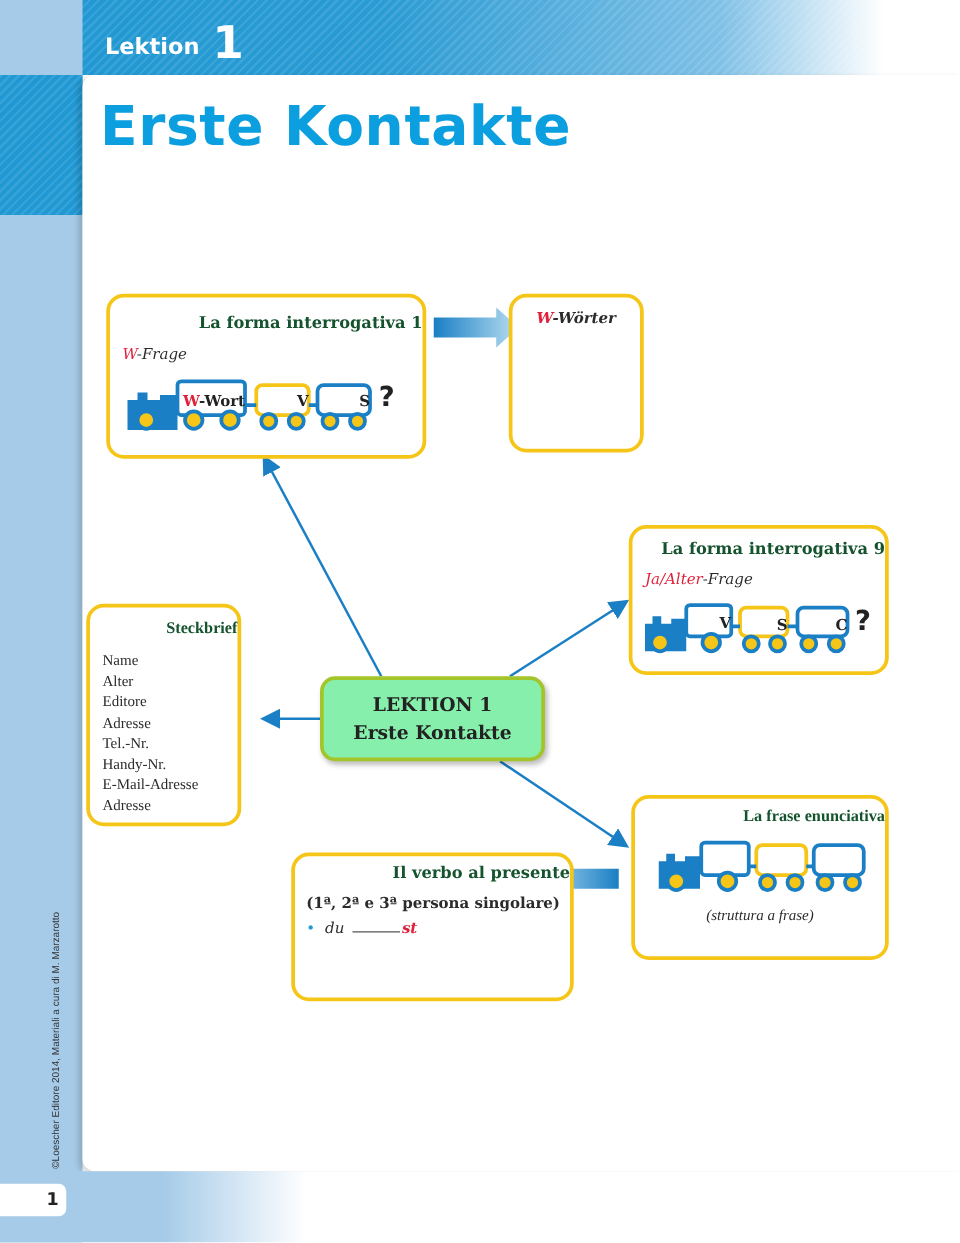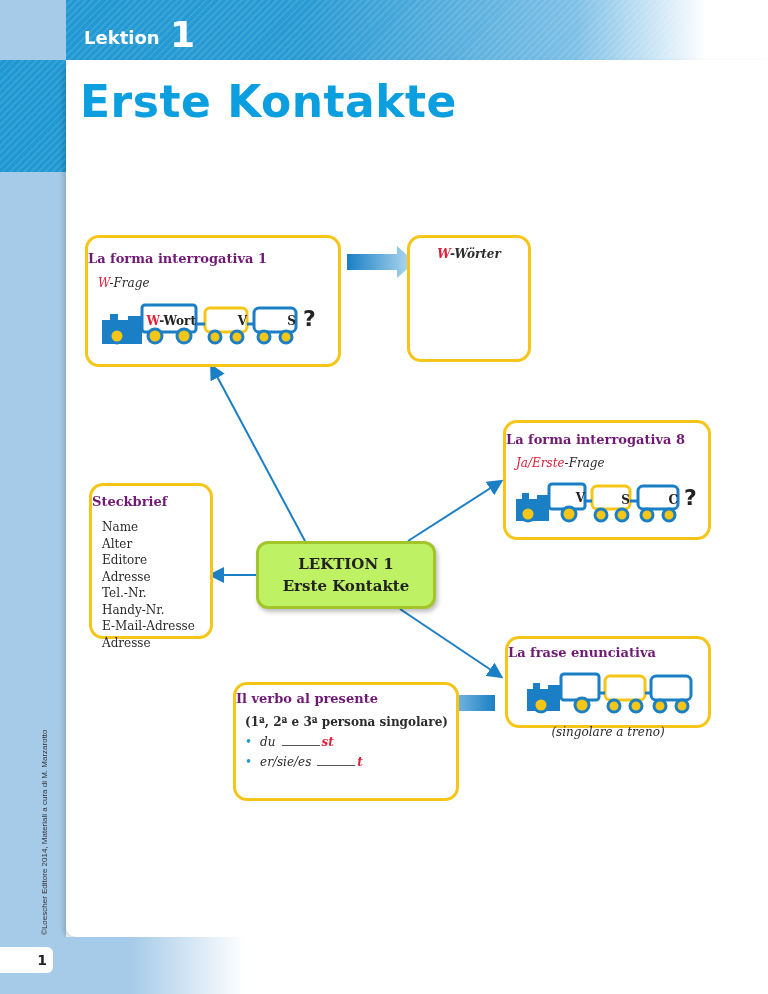--- a/index.html
+++ b/index.html
@@ -20,27 +20,27 @@
   .page-num-tab { position:absolute; left:0; top:947px; width:53px; height:26px; background:#fff;
     border-top-right-radius:6px; border-bottom-right-radius:6px; font-family:"DejaVu Sans", sans-serif;
     font-weight:bold; font-size:14px; text-align:right; padding-right:6px; box-sizing:border-box; line-height:26px; color:#222; }
   .lektion-label { position:absolute; left:84px; top:27px; color:#fff; font-family:"DejaVu Sans", sans-serif; font-weight:bold; font-size:18px; }
   .lektion-num { position:absolute; left:170px; top:14px; color:#fff; font-family:"DejaVu Sans", sans-serif; font-weight:bold; font-size:36px; }
   .title { position:absolute; left:80px; top:76px; color:#0b9fe0; font-family:"DejaVu Sans", sans-serif; font-weight:bold; font-size:44px; letter-spacing:0.5px; }
   .copyright { position:absolute; left:40px; top:935px; transform-origin:0 0; transform:rotate(-90deg);
     font-family:"Liberation Sans", sans-serif; font-size:8px; color:#333; white-space:nowrap; }
 
   .box { position:absolute; border:3px solid #f5c518; border-radius:14px; background:#fff; box-sizing:border-box; }
-  .box h3 { margin:0; font-size:13px; font-weight:bold; text-align:left; color:#701a75; }
+  .box h3 { margin:0; font-size:13px; font-weight:bold; text-align:right; color:#14532d; }
   .red { color:#e0213b; }
   .ital { font-style:italic; }
   .small { font-size:12px; }
 
   .center-box { position:absolute; left:256px; top:541px; width:180px; height:68px; border:3px solid #a4c52a; border-radius:12px;
-    background:#bef264; box-shadow:2px 3px 4px rgba(0,0,0,0.25); box-sizing:border-box; text-align:center;
+    background:#86efac; box-shadow:2px 3px 4px rgba(0,0,0,0.25); box-sizing:border-box; text-align:center;
     font-size:15px; font-weight:bold; line-height:22px; padding-top:9px; color:#222; }
 
   svg.lines { position:absolute; left:0; top:0; width:768px; height:994px; pointer-events:none; }
 
   .train { position:absolute; }
   .car-label { position:absolute; font-size:12px; font-weight:bold; color:#222; text-align:right; }
   .qmark { position:absolute; font-family:"DejaVu Sans", sans-serif; font-weight:bold; font-size:22px; color:#222; }
   ul.verbs { list-style:none; margin:0; padding:0; }
   ul.verbs li { font-size:12px; line-height:20px; }
   ul.verbs li .bullet { color:#1f98d3; margin-right:8px; }
@@ -107,30 +107,30 @@
     </g>
   </svg>
   <div class="car-label" style="left:54px; top:76px; width:54px;">
     <span class="red">W</span><span>-Wort</span>
   </div>
   <div class="car-label" style="left:117px; top:76px; width:42px;">V</div>
   <div class="car-label" style="left:166px; top:76px; width:42px;">S</div>
   <div class="qmark" style="left:215px; top:68px;">?</div>
 </div>
 
-<div class="box" style="left:407px; top:235px; width:124px; height:127px;">
+<div class="box" style="left:407px; top:235px; width:108px; height:127px;">
   <div class="small ital" style="text-align:center; font-weight:bold; margin-top:9px;">
     <span class="red">W</span><span>-Wörter</span>
   </div>
 </div>
 
 <div class="box" style="left:503px; top:420px; width:208px; height:120px;">
-  <h3 style="margin-top:9px;">La forma interrogativa 8</h3>
+  <h3 style="margin-top:9px;">La forma interrogativa 9</h3>
   <div class="small ital" style="margin:9px 0 0 10px;">
-    <span class="red">Ja/Erste</span><span>-Frage</span>
+    <span class="red">Ja/Alter</span><span>-Frage</span>
   </div>
   <svg class="train" style="left:8px; top:58px;" width="168" height="42">
     <path d="M2,18 h6 v-6 h7 v6 h8 v-4 h12 v26 h-33 z" fill="#1a7fc4"></path>
     <rect x="35" y="3" width="36" height="25" rx="3" fill="#fff" stroke="#1a7fc4" stroke-width="3"></rect>
     <rect x="78" y="5" width="38" height="23" rx="5" fill="#fff" stroke="#f5c518" stroke-width="3"></rect>
     <rect x="124" y="5" width="40" height="23" rx="5" fill="#fff" stroke="#1a7fc4" stroke-width="3"></rect>
     <line x1="71" y1="20" x2="78" y2="20" stroke="#1a7fc4" stroke-width="3"></line>
     <line x1="116" y1="20" x2="124" y2="20" stroke="#1a7fc4" stroke-width="3"></line>
     <g fill="#f5c518" stroke="#1a7fc4" stroke-width="3">
       <circle cx="14" cy="33" r="7"></circle>
@@ -140,21 +140,21 @@
       <circle cx="133" cy="34" r="6"></circle>
         <circle cx="155" cy="34" r="6"></circle>
     </g>
   </svg>
   <div class="car-label" style="left:43px; top:68px; width:36px;">V</div>
   <div class="car-label" style="left:86px; top:70px; width:38px;">S</div>
   <div class="car-label" style="left:132px; top:70px; width:40px;">C</div>
   <div class="qmark" style="left:178px; top:62px;">?</div>
 </div>
 
-<div class="box" style="left:89px; top:483px; width:124px; height:156px;">
+<div class="box" style="left:69px; top:483px; width:124px; height:178px;font-family:Liberation Serif, serif;">
   <h3 style="margin-top:8px;">Steckbrief</h3>
   <div style="margin:10px 0 0 10px; font-size:12px; line-height:16.5px;">
     <div>Name</div>
     <div>Alter</div>
     <div>Editore</div>
     <div>Adresse</div>
     <div>Tel.-Nr.</div>
     <div>Handy-Nr.</div>
     <div>E-Mail-Adresse</div>
     <div>Adresse</div>
@@ -164,36 +164,35 @@
 <div class="center-box">
   <div>LEKTION 1</div>
   <div>Erste Kontakte</div>
 </div>
 
 <div class="box" style="left:233px; top:682px; width:226px; height:119px;">
   <h3 style="margin-top:6px;">Il verbo al presente</h3>
   <div style="margin:9px 0 0 9px; font-size:12px;font-weight:bold;">(1ª, 2ª e 3ª persona singolare)</div>
   <ul class="verbs" style="margin:3px 0 0 9px;">
     <li><span class="bullet">•</span><span class="ital">du</span><span class="blank"></span><span class="red ital" style="font-weight:bold;margin-top:26px;">st</span></li>
-    <li><span class="bullet">•</span><span class="ital">er/sie/es</span><span class="blank"></span><span class="red ital" style="font-weight:bold;">t</span></li>
   </ul>
 </div>
 
-<div class="box" style="left:505px; top:636px; width:206px; height:92px;">
+<div class="box" style="left:505px; top:636px; width:206px; height:132px;font-family:Liberation Serif, serif;">
   <h3 style="margin-top:6px;">La frase enunciativa</h3>
   <svg class="train" style="left:17px; top:32px;" width="170" height="44">
     <path d="M2,18 h6 v-6 h7 v6 h8 v-4 h12 v26 h-33 z" fill="#1a7fc4"></path>
     <rect x="36" y="3" width="38" height="26" rx="3" fill="#fff" stroke="#1a7fc4" stroke-width="3"></rect>
     <rect x="80" y="5" width="40" height="24" rx="5" fill="#fff" stroke="#f5c518" stroke-width="3"></rect>
     <rect x="126" y="5" width="40" height="24" rx="5" fill="#fff" stroke="#1a7fc4" stroke-width="3"></rect>
     <line x1="74" y1="22" x2="80" y2="22" stroke="#1a7fc4" stroke-width="3"></line>
     <line x1="120" y1="22" x2="126" y2="22" stroke="#1a7fc4" stroke-width="3"></line>
     <g fill="#f5c518" stroke="#1a7fc4" stroke-width="3">
       <circle cx="16" cy="34" r="7"></circle>
         <circle cx="57" cy="34" r="7"></circle>
       <circle cx="89" cy="35" r="6"></circle>
         <circle cx="111" cy="35" r="6"></circle>
       <circle cx="135" cy="35" r="6"></circle>
         <circle cx="157" cy="35" r="6"></circle>
     </g>
   </svg>
-  <div class="small ital" style="position:absolute; left:0; width:100%; top:86px; text-align:center;">(singolare a treno)</div>
+  <div class="small ital" style="position:absolute; left:0; width:100%; top:86px; text-align:center;">(struttura a frase)</div>
 </div>
 
 </body></html>

